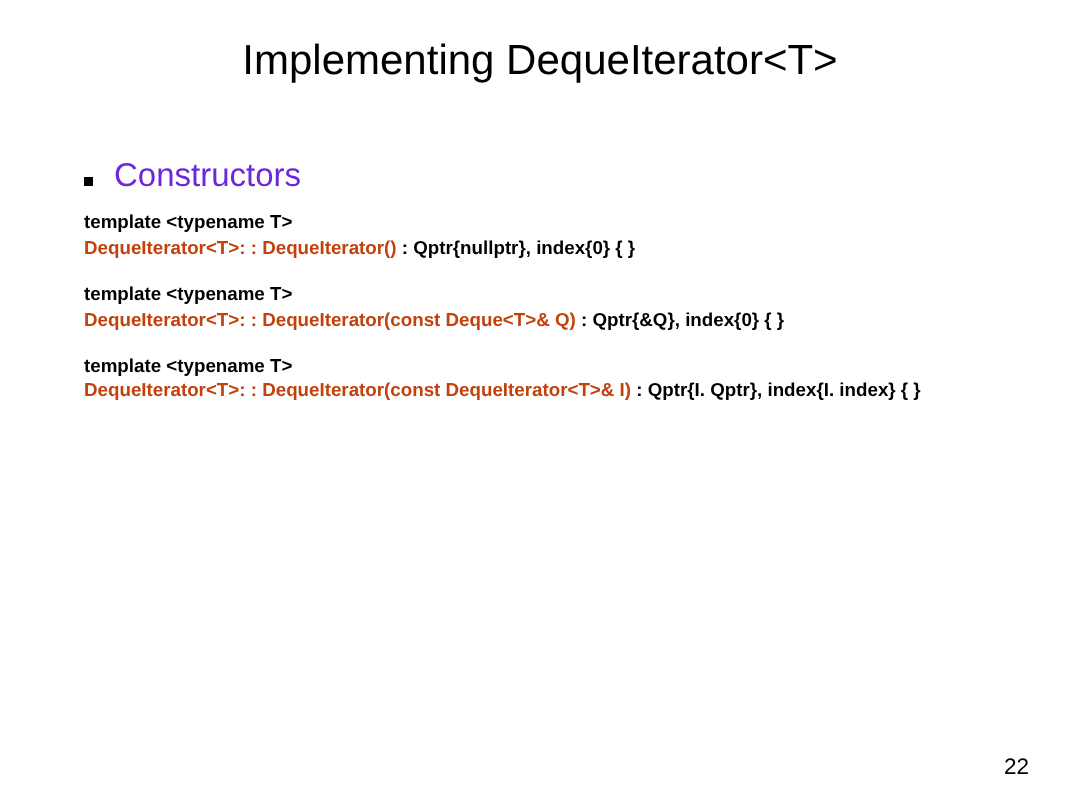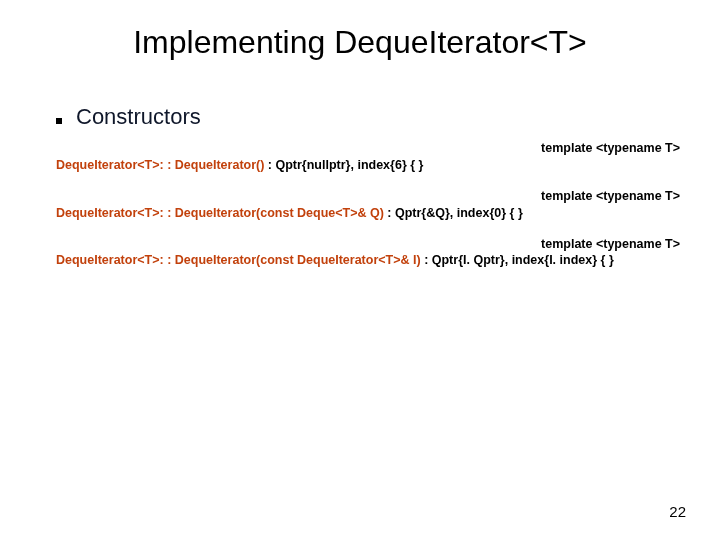--- a/index.html
+++ b/index.html
@@ -18,21 +18,21 @@
     height: 540px;
     position: relative;
     box-sizing: border-box;
   }
   .title {
     position: absolute;
     top: 24px;
     left: 0;
     width: 720px;
     text-align: center;
-    font-size: 32px;
+    font-size: 28px;
     font-weight: 400;
     color: #000000;
   }
   .content {
     position: absolute;
     top: 104px;
     left: 56px;
     right: 40px;
   }
   .bullet-row {
@@ -44,32 +44,32 @@
     width: 6px;
     height: 6px;
     background: #000000;
     border-radius: 0;
     margin-right: 14px;
     margin-top: 9px;
     flex-shrink: 0;
   }
   .bullet-text {
     font-size: 22px;
-    color: #0f172a;
+    color: #6d28d9;
   }
   .code-block {
     font-size: 12.5px;
     font-weight: bold;
     line-height: 1.35;
     margin-bottom: 14px;
     font-family: Arial, Helvetica, sans-serif;
   }
   .code-line { white-space: pre; }
   .blue { color: #c2410c; }
-  .black { color: #000000; text-align: right; }
+  .black { color: #000000; }
   .pagenum {
     position: absolute;
     bottom: 20px;
     right: 34px;
     font-size: 15px;
     color: #000000;
   }
 </style>
 </head>
 <body>
@@ -80,21 +80,21 @@
 
   <div class="content">
 
     <div class="bullet-row">
       <div class="bullet-dot"></div>
       <div class="bullet-text">Constructors</div>
     </div>
 
     <div class="code-block">
       <div class="code-line black">template &lt;typename T&gt;</div>
-      <div class="code-line"><span class="blue">DequeIterator&lt;T&gt;: : DequeIterator()</span><span class="black"> : Qptr{nullptr}, index{6} { }</span></div>
+      <div class="code-line"><span class="blue">DequeIterator&lt;T&gt;: : DequeIterator()</span><span class="black"> : Qptr{nullptr}, index{0} { }</span></div>
     </div>
 
     <div class="code-block">
       <div class="code-line black">template &lt;typename T&gt;</div>
       <div class="code-line"><span class="blue">DequeIterator&lt;T&gt;: : DequeIterator(const Deque&lt;T&gt;&amp; Q)</span><span class="black"> : Qptr{&amp;Q}, index{0} { }</span></div>
     </div>
 
     <div class="code-block">
       <div class="code-line black">template &lt;typename T&gt;</div>
       <div class="code-line"><span class="blue">DequeIterator&lt;T&gt;: : DequeIterator(const DequeIterator&lt;T&gt;&amp; I)</span><span class="black"> : Qptr{I. Qptr}, index{I. index} { }</span></div>

